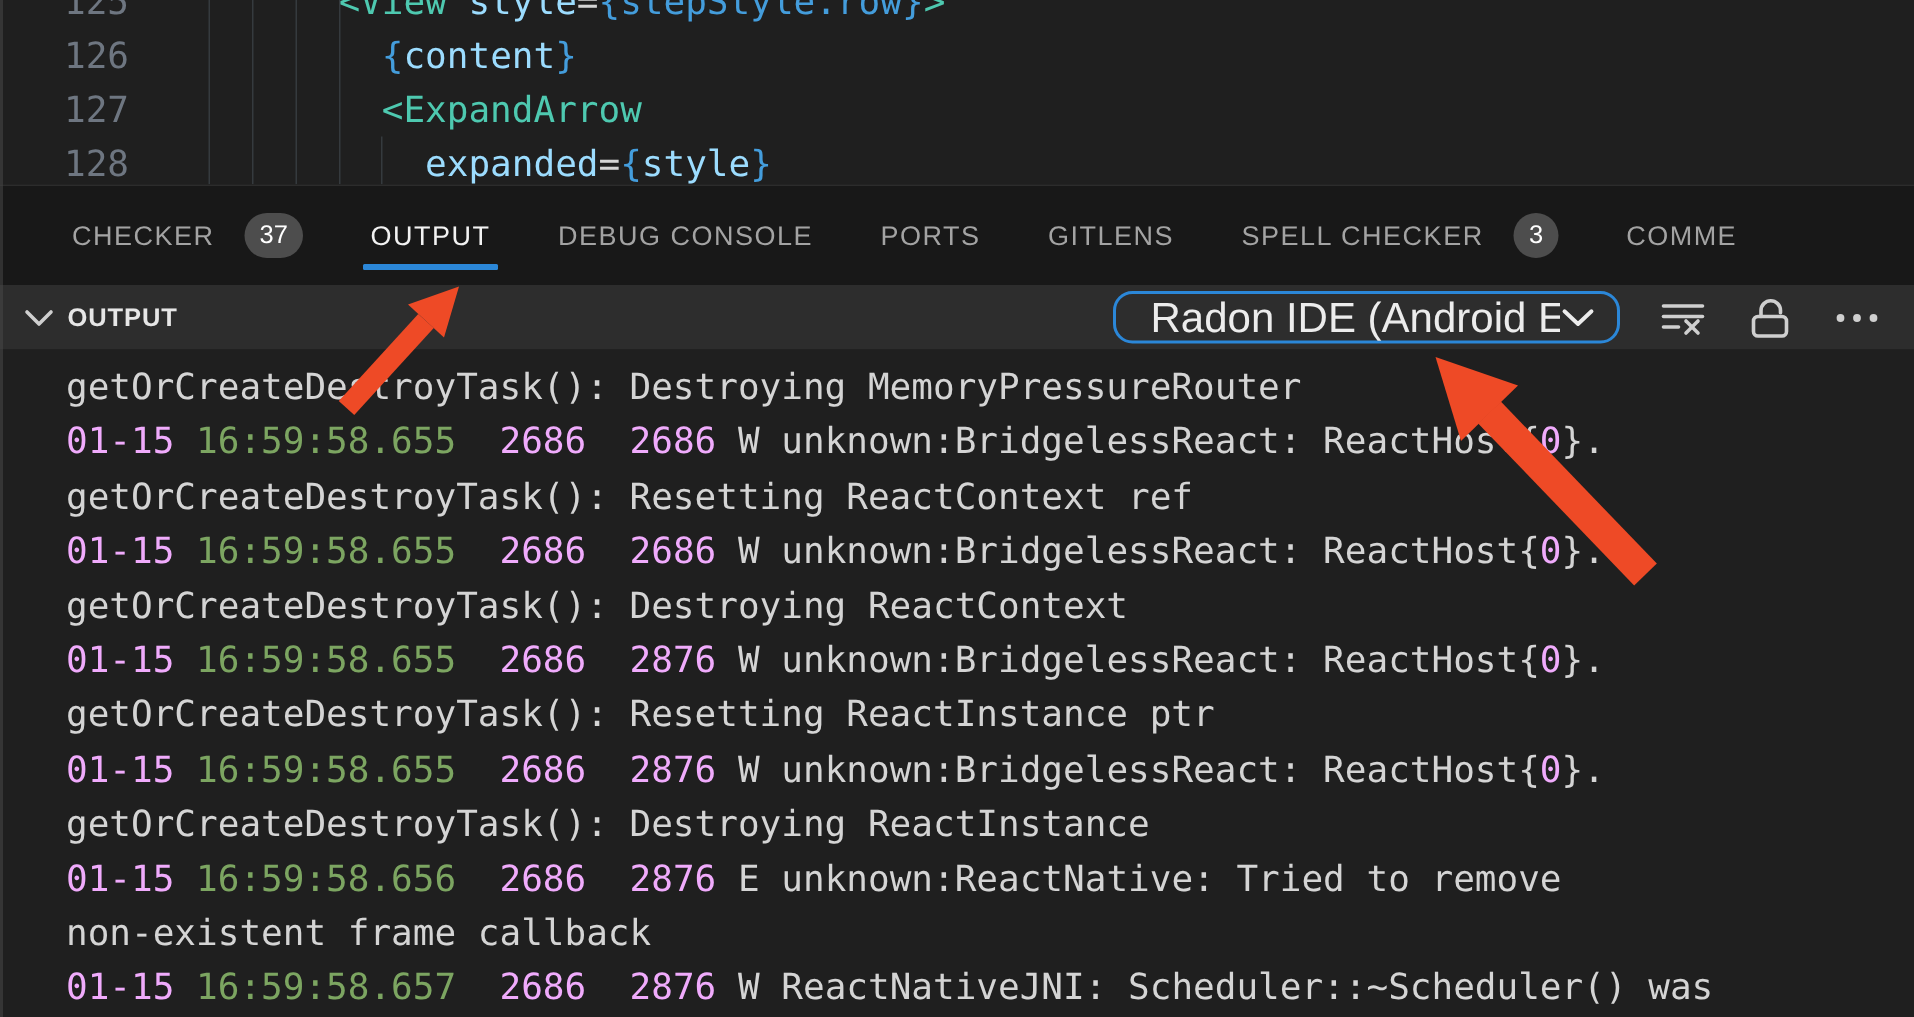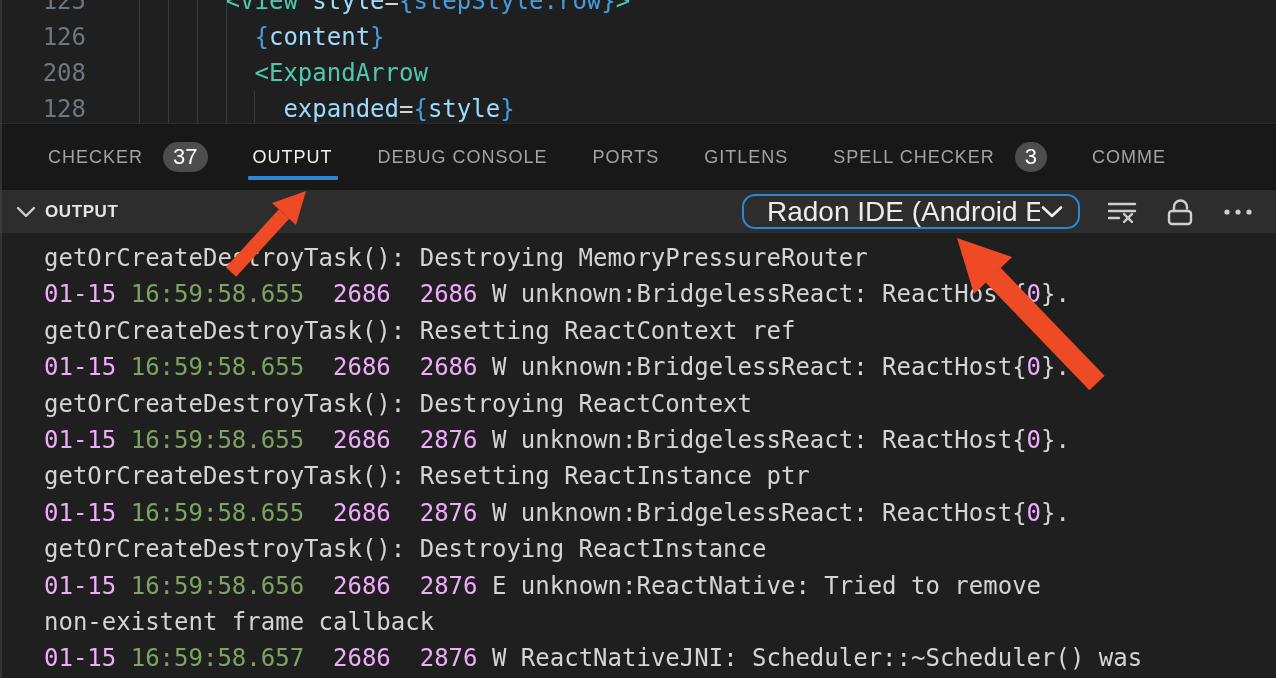--- a/index.html
+++ b/index.html
@@ -30,21 +30,21 @@
   
   #tab-bar{
     position:absolute;left:0;top:123px;width:1276px;height:67px;background:#181818;
     border-top:1px solid #2c2c2c;box-sizing:border-box;
     display:flex;align-items:center;padding-left:48px;gap:45px;overflow:hidden;
   }
   .tab{display:flex;align-items:center;gap:20px;height:100%;position:relative;
     color:#a3a3a3;font-size:18px;letter-spacing:1px;cursor:pointer;flex:0 0 auto;}
   .tab.active{color:#f2f2f2;}
   .tab.active::after{content:"";position:absolute;left:-5px;right:-5px;bottom:10px;height:4px;background:#2B87D8;border-radius:1px;}
-  .badge{background:#4d4d4d;color:#ffffff;font-size:22px;letter-spacing:0;
+  .badge{background:#4d4d4d;color:#ffffff;font-size:17px;letter-spacing:0;
     height:30px;min-width:30px;padding:0 10px;border-radius:15px;
     display:inline-flex;align-items:center;justify-content:center;box-sizing:border-box;}
 
   
   #output-header{
     position:absolute;left:0;top:190px;width:1276px;height:43px;background:#2d2d2d;
     display:flex;align-items:center;padding:0 22px 0 16px;box-sizing:border-box;
   }
   #panel-title{font-size:17px;font-weight:bold;letter-spacing:.6px;color:#e6e6e6;margin-left:9px;}
   #header-right{margin-left:auto;display:flex;align-items:center;gap:26px;}
@@ -73,21 +73,21 @@
 
 <div id="editor">
   <div class="indent-guide" style="left:139px;"></div>
   <div class="indent-guide" style="left:168px;"></div>
   <div class="indent-guide" style="left:197px;"></div>
   <div class="indent-guide" style="left:226px;"></div>
   <div class="indent-guide" style="left:254px;top:91px;height:32px;"></div>
   <div id="editor-lines">
       <div class="code-row"><span class="gutter">125</span><span class="code-text"><span class="tk-w">        </span><span class="tk-tag">&lt;View</span><span class="tk-w"> </span><span class="tk-attr">style</span><span class="tk-op">=</span><span class="tk-brace">{stepStyle.row}</span><span class="tk-tag">&gt;</span></span></div>
       <div class="code-row"><span class="gutter">126</span><span class="code-text"><span class="tk-w">          </span><span class="tk-brace">{</span><span class="tk-attr">content</span><span class="tk-brace">}</span></span></div>
-      <div class="code-row"><span class="gutter">208</span><span class="code-text"><span class="tk-w">          </span><span class="tk-tag">&lt;ExpandArrow</span></span></div>
+      <div class="code-row"><span class="gutter">127</span><span class="code-text"><span class="tk-w">          </span><span class="tk-tag">&lt;ExpandArrow</span></span></div>
       <div class="code-row"><span class="gutter">128</span><span class="code-text"><span class="tk-w">            </span><span class="tk-attr">expanded</span><span class="tk-op">=</span><span class="tk-brace">{</span><span class="tk-attr">style</span><span class="tk-brace">}</span></span></div>
     </div>
 </div>
 
 <div id="tab-bar">
     <div class="tab">
       <span>CHECKER</span>
       <span class="badge">37</span>
     </div>
     <div class="tab active">

